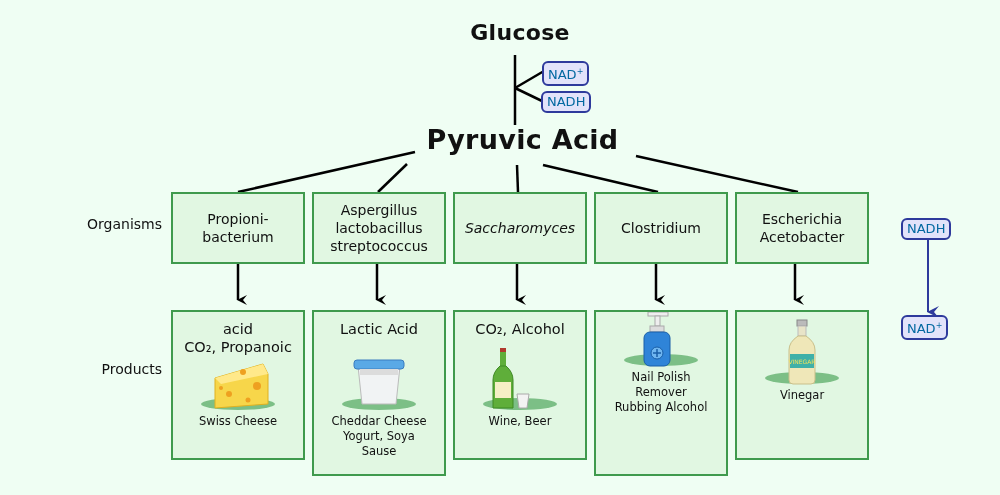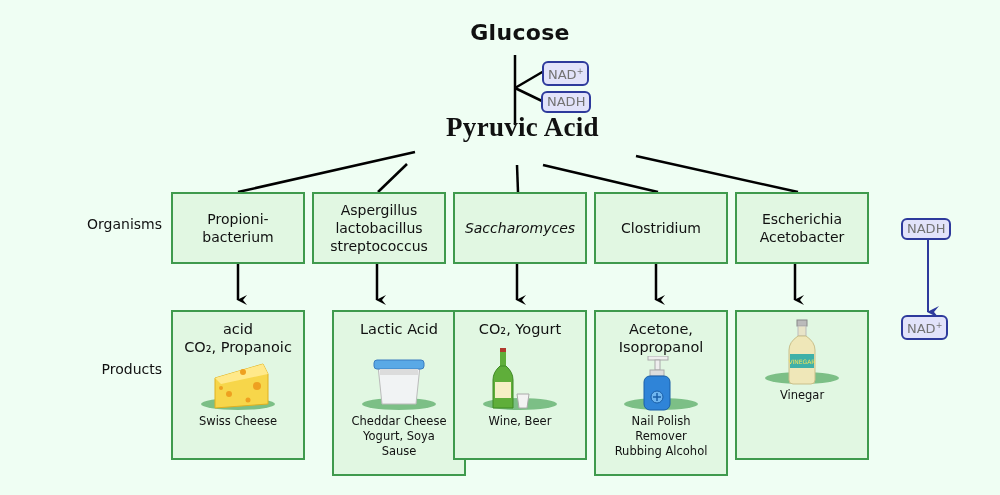--- a/index.html
+++ b/index.html
@@ -2,23 +2,23 @@
 <html><head>
 <meta charset="utf-8">
 <style>
   html, body { margin:0; padding:0; }
   body { width:1000px; height:495px; background:#effef3; position:relative; overflow:hidden;
          font-family:"DejaVu Sans", sans-serif; color:#111; }
   .abs { position:absolute; }
   svg.lines { position:absolute; left:0; top:0; }
   .title { font-weight:bold; text-align:center; }
   #glucose { left:430px; top:20px; width:180px; font-size:22px; letter-spacing:0.3px; }
-  #pyruvic { left:400px; top:112px; width:245px; font-size:27px; letter-spacing:0.3px;font-family:Liberation Serif, serif; }
+  #pyruvic { left:400px; top:124px; width:245px; font-size:27px; letter-spacing:0.3px; }
   .tag { position:absolute; background:#e2e3fa; border:2px solid #2e3a9c; border-radius:6px;
-         font-size:13px; padding:1px 4px; line-height:16px; color:#737373; }
+         font-size:13px; padding:1px 4px; line-height:16px; color:#0369a1; }
   .tag sup { font-size:8px; }
   .rowlabel { position:absolute; text-align:right; font-size:14px; line-height:24px; }
   .box { position:absolute; width:130px; background:#e1f7e2; border:2px solid #3f9a4d;
          text-align:center; font-size:14px; line-height:18px; box-sizing:content-box; }
   .orgbox { top:192px; height:68px; display:flex; align-items:center; justify-content:center; }
   .prodbox { top:310px; }
   .prodbox .prod { margin-top:8px; font-size:14.5px; line-height:18px; }
   .prodbox .ex { font-size:11.5px; line-height:15px; }
   .illus { width:130px; height:70px; position:relative; }
   .shadow { position:absolute; left:28px; bottom:4px; width:74px; height:12px; border-radius:50%; background:#7cbf86; }
@@ -113,63 +113,59 @@
       <circle cx="56" cy="38" r="3" fill="#eea020"></circle>
         <circle cx="75" cy="44" r="2.5" fill="#eea020"></circle>
         <circle cx="48" cy="32" r="2" fill="#eea020"></circle>
     </svg>
   </div>
   <div class="ex">
       <div>Swiss Cheese</div>
     </div>
 </div>
 
-<div class="box prodbox" style="left:312px;height:162px;margin-left:20px;">
+<div class="box prodbox" style="left:312px;height:162px;">
   <div class="prod">
       <div>Lactic Acid</div>
     </div>
   <div class="illus" style="height:76px;">
     <div class="shadow"></div>
     <svg width="130" height="76" style="position:absolute;left:0;top:0;">
       <path d="M44,28 L48,66 L82,66 L86,28 Z" fill="#f1f3f4" stroke="#bbb"></path>
       <rect x="40" y="22" width="50" height="9" rx="3" fill="#5aa9e6" stroke="#3a7cc0"></rect>
       <rect x="46" y="31" width="38" height="6" fill="#dcdcdc"></rect>
     </svg>
   </div>
   <div class="ex">
       <div>Cheddar Cheese</div>
       <div>Yogurt, Soya</div>
       <div>Sause</div>
     </div>
 </div>
 
 <div class="box prodbox" style="left:453px;height:146px;">
   <div class="prod">
-      <div>CO₂, Yogurt</div>
+      <div>CO₂, Alcohol</div>
     </div>
   <div class="illus" style="height:76px;">
     <div class="shadow"></div>
     <svg width="130" height="76" style="position:absolute;left:0;top:0;">
       <rect x="45" y="10" width="6" height="4" fill="#b03a2e"></rect>
       <rect x="45" y="14" width="6" height="14" fill="#5fae3a"></rect>
       <path d="M45,28 Q38,34 38,42 L38,70 L58,70 L58,42 Q58,34 51,28 Z" fill="#5fae3a" stroke="#3f8a25"></path>
       <rect x="40" y="44" width="16" height="16" fill="#f5efc5"></rect>
       <path d="M62,56 L74,56 L72,70 L64,70 Z" fill="#f3f3f3" stroke="#aaa"></path>
     </svg>
   </div>
   <div class="ex">
       <div>Wine, Beer</div>
     </div>
 </div>
 
 <div class="box prodbox" style="left:594px;height:162px;">
-  <div class="prod">
-      <div>Acetone,</div>
-      <div>Isopropanol</div>
-    </div>
   <div class="illus" style="height:58px;">
     <div class="shadow"></div>
     <svg width="130" height="58" style="position:absolute;left:0;top:0;">
       <rect x="52" y="0" width="20" height="4" fill="#eee" stroke="#aaa"></rect>
       <rect x="59" y="4" width="5" height="10" fill="#eee" stroke="#aaa"></rect>
       <rect x="54" y="14" width="14" height="6" fill="#ddd" stroke="#aaa"></rect>
       <rect x="48" y="20" width="26" height="34" rx="6" fill="#2f84d8" stroke="#1a5fa8"></rect>
       <circle cx="61" cy="41" r="6" fill="#6fb6f0" stroke="#1a5fa8"></circle>
       <path d="M61,37 L61,45 M57,41 L65,41" stroke="#1a5fa8" stroke-width="1.5"></path>
     </svg>

